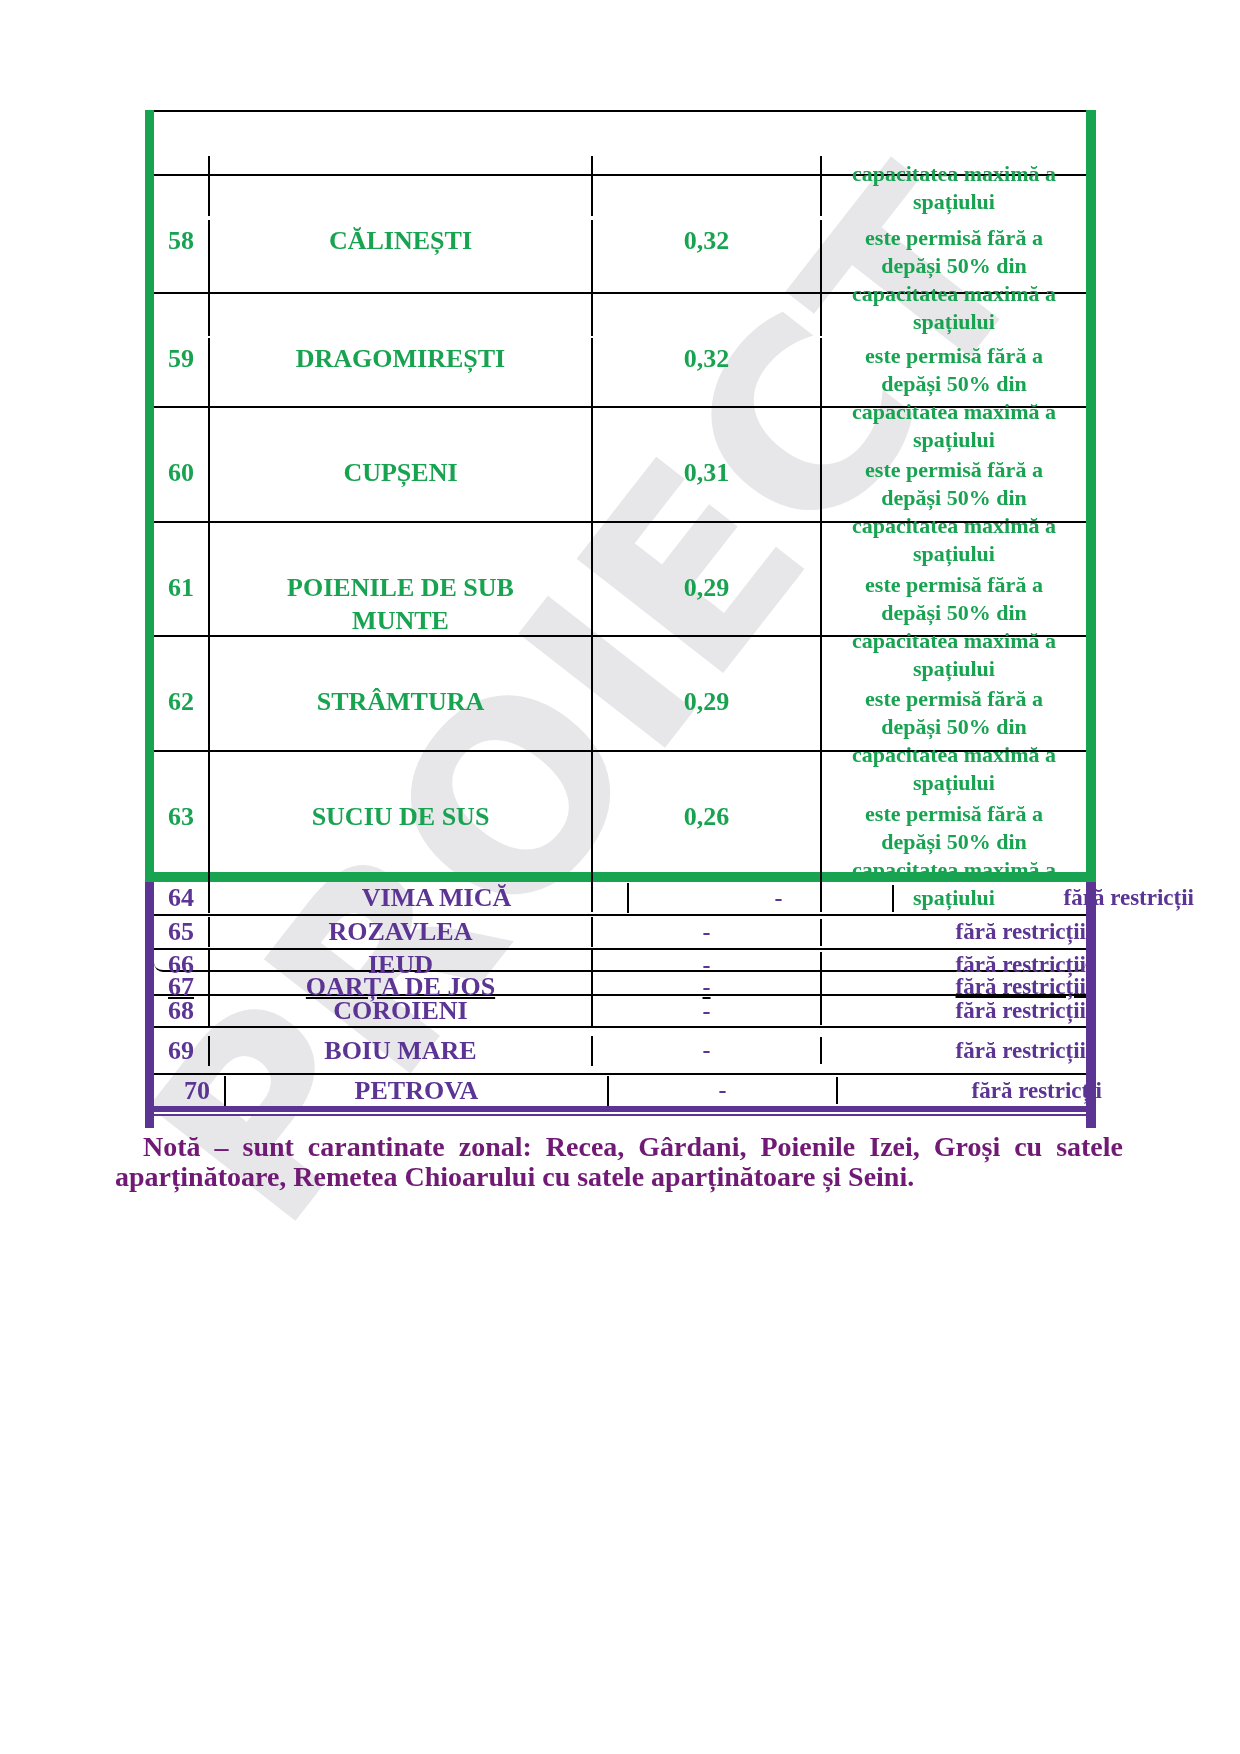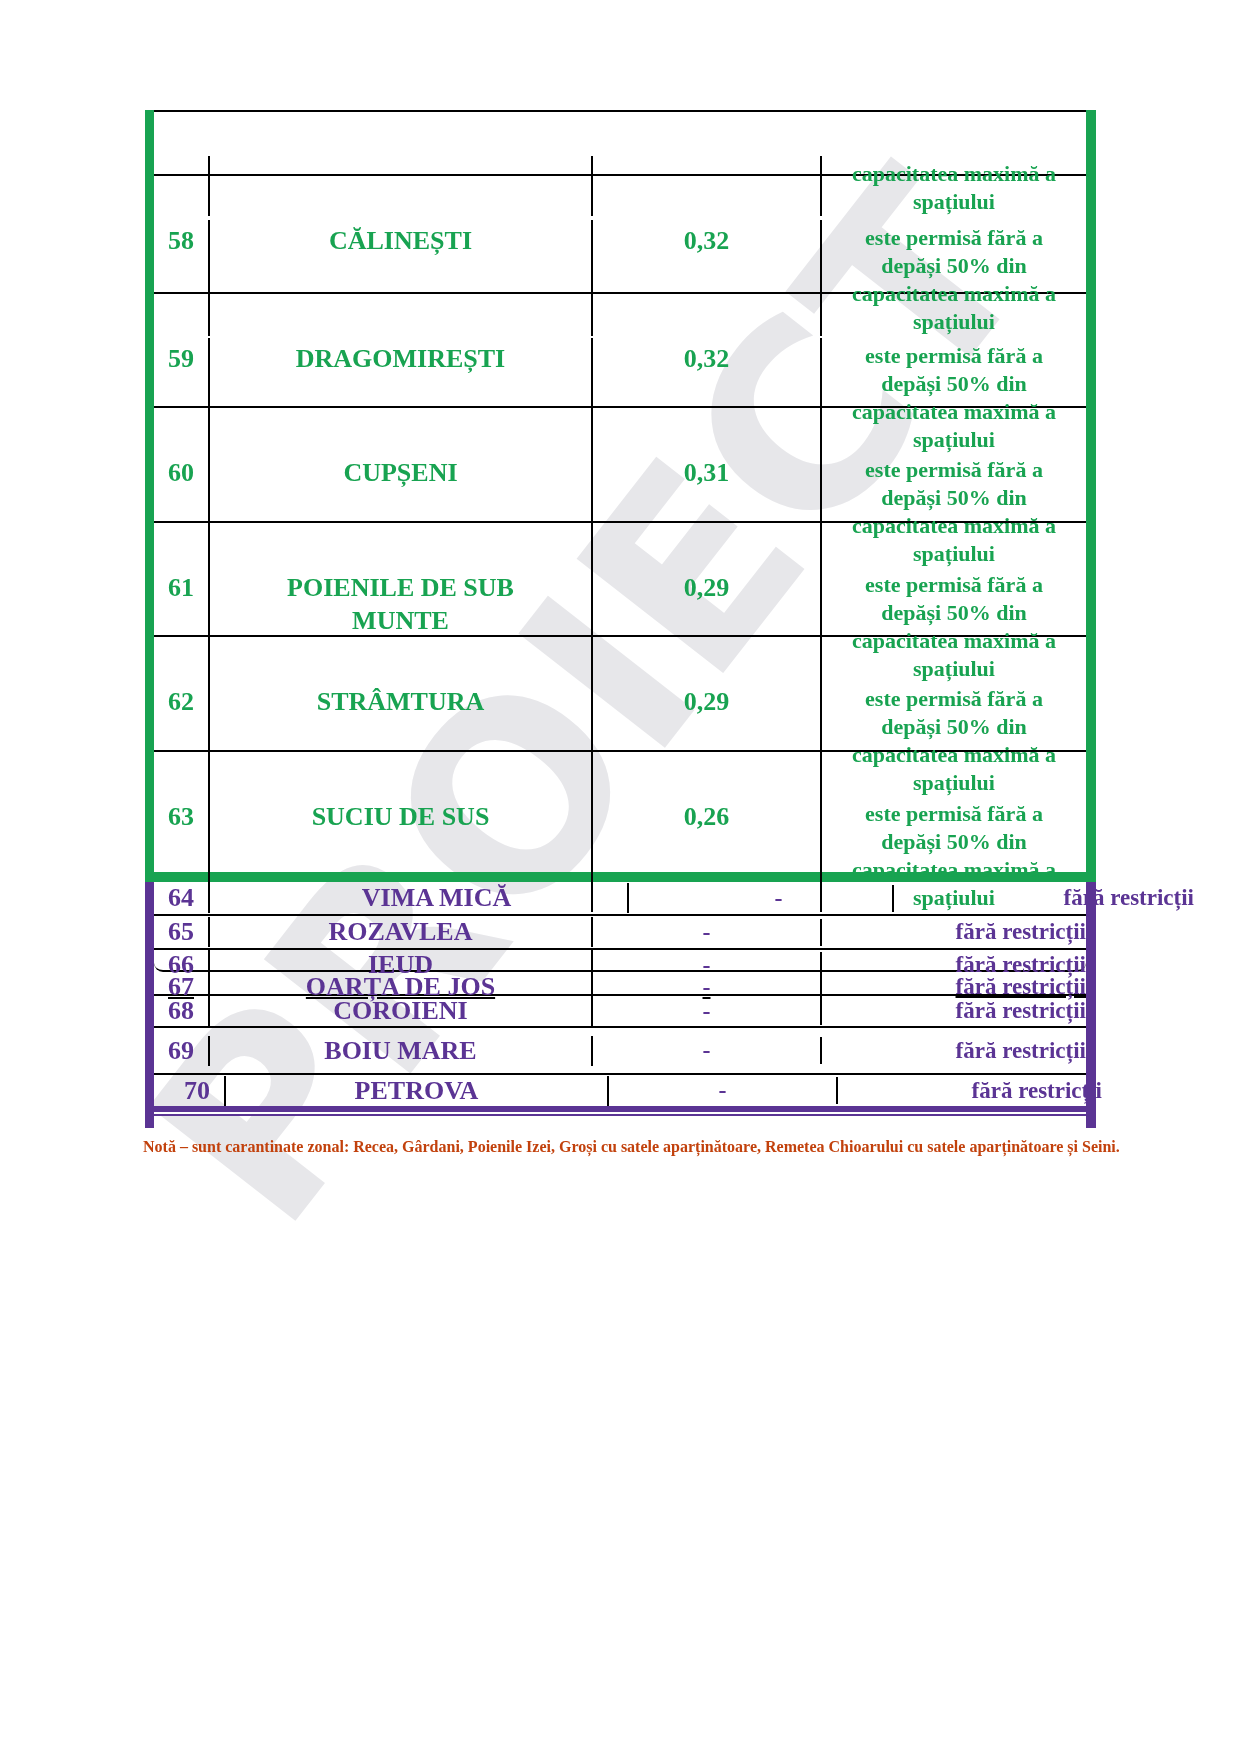--- a/index.html
+++ b/index.html
@@ -70,22 +70,22 @@
   .bottom-border{
     margin:0 -10px 0 -9px;
     height:2px;
     background:#ffffff;
     border-top:6px solid #5b3494;
     border-bottom:2px solid #5b3494;
   }
   
   .note{
     position:absolute;left:115px;top:1132px;width:1008px;z-index:1;
-    color:#c2410c;
-    font-size:16px;line-height:30px;
+    color:#701a75;
+    font-size:28px;line-height:30px;
     text-align:justify;
     text-indent:28px;
     margin:0;
   }
 </style>
 </head>
 <body>
 
 <div class="page">
 

